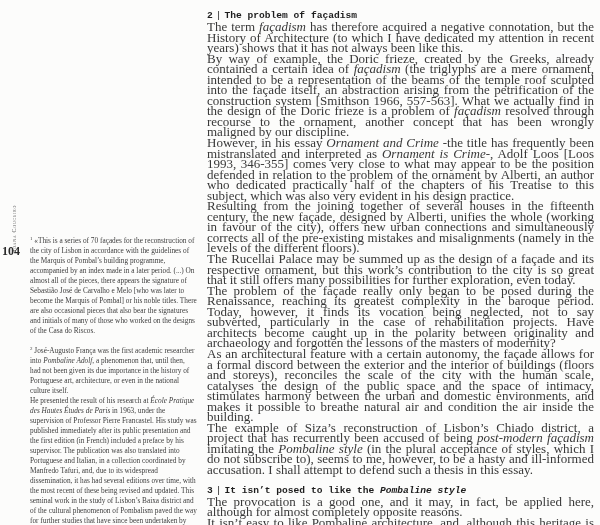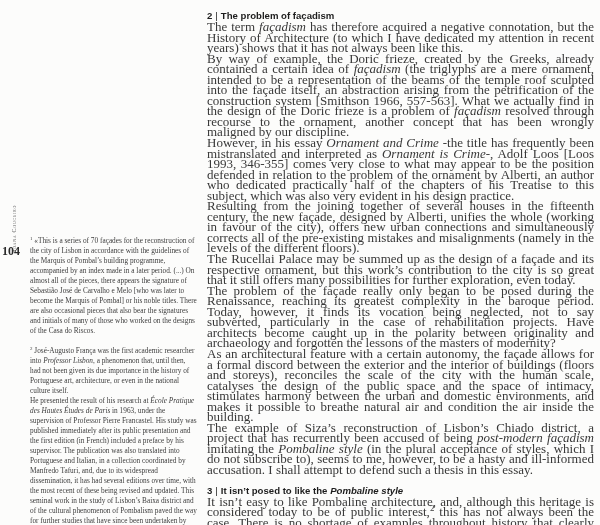--- a/index.html
+++ b/index.html
@@ -33,52 +33,53 @@
   .body-col {
     position:absolute; left:207px; top:10px; width:387px;
   }
   .body-col p {
     margin:0; padding:0;
     font-size:13px; line-height:10.55px;
     color:#383838; text-align:justify;
   }
   h2.sec {
     margin:0; padding:0;
-    font-family:Liberation Sans, sans-serif;
+    font-family:Liberation Mono, monospace;
     font-weight:bold; font-size:9.6px; line-height:12px;
     color:#1d1d1d;
   }
   h2.sec .pipe { font-weight:normal; padding:0 3px; color:#1d1d1d; }
   h2.h3-space { margin-top:9px; }
   sup { font-size:68%; vertical-align:super; line-height:0; }
 </style>
 </head>
 <body>
 
 <div class="page">
 
   <div class="vertical-author">Joana Couceiro</div>
   <div class="page-number">104</div>
 
   <aside class="footnotes">
     <p class="fn"><sup>1</sup><span> «This is a series of 70 façades for the reconstruction of the city of Lisbon in accordance with the guidelines of the Marquis of Pombal’s building programme, accompanied by an index made in a later period. (...) On almost all of the pieces, there appears the signature of Sebastião José de Carvalho e Melo [who was later to become the Marquis of Pombal] or his noble titles. There are also occasional pieces that also bear the signatures and initials of many of those who worked on the designs of the Casa do Riscos.</span></p>
-    <p class="fn fn-gap"><sup>2</sup><span> José-Augusto França was the first academic researcher into </span><span style="font-style: italic;">Professor Lisbon</span><span>, a phenomenon that, until then, had not been given its due importance in the history of Portuguese art, architecture, or even in the national culture itself.</span></p>
+    <p class="fn fn-gap"><sup>2</sup><span> José-Augusto França was the first academic researcher into </span><span style="font-style: italic;">Pombaline Adolf</span><span>, a phenomenon that, until then, had not been given its due importance in the history of Portuguese art, architecture, or even in the national culture itself.</span></p>
     <p class="fn"><span>He presented the result of his research at </span><span style="font-style: italic;">École Pratique des Hautes Études de Paris</span><span> in 1963, under the supervision of Professor Pierre Francastel. His study was published immediately after its public presentation and the first edition (in French) included a preface by his supervisor. The publication was also translated into Portuguese and Italian, in a collection coordinated by Manfredo Tafuri, and, due to its widespread dissemination, it has had several editions over time, with the most recent of these being revised and updated. This seminal work in the study of Lisbon’s Baixa district and of the cultural phenomenon of Pombalism paved the way for further studies that have since been undertaken by other authors. The importance of this continued research has also had the practical effect of legitimising the art and heritage of the </span></p>
   </aside>
 
   <main class="body-col">
     <h2 class="sec"><span>2</span><span class="pipe">|</span><span><span>The problem of façadism</span></span></h2>
 
     <p><span>The term </span><span style="font-style: italic;">façadism</span><span> has therefore acquired a negative connotation, but the History of Architecture (to which I have dedicated my attention in recent years) shows that it has not always been like this.</span></p>
     <p><span>By way of example, the Doric frieze, created by the Greeks, already contained a certain idea of </span><span style="font-style: italic;">façadism</span><span> (the triglyphs are a mere ornament, intended to be a representation of the beams of the temple roof sculpted into the façade itself, an abstraction arising from the petrification of the construction system [Smithson 1966, 557-563]. What we actually find in the design of the Doric frieze is a problem of </span><span style="font-style: italic;">façadism</span><span> resolved through recourse to the ornament, another concept that has been wrongly maligned by our discipline.</span></p>
     <p><span>However, in his essay </span><span style="font-style: italic;">Ornament and Crime</span><span> -the title has frequently been mistranslated and interpreted as </span><span style="font-style: italic;">Ornament is Crime</span><span>-, Adolf Loos [Loos 1993, 346-355] comes very close to what may appear to be the position defended in relation to the problem of the ornament by Alberti, an author who dedicated practically half of the chapters of his Treatise to this subject, which was also very evident in his design practice.</span></p>
     <p><span>Resulting from the joining together of several houses in the fifteenth century, the new façade, designed by Alberti, unifies the whole (working in favour of the city), offers new urban connections and simultaneously corrects all of the pre-existing mistakes and misalignments (namely in the levels of the different floors).</span></p>
     <p><span>The Rucellai Palace may be summed up as the design of a façade and its respective ornament, but this work’s contribution to the city is so great that it still offers many possibilities for further exploration, even today.</span></p>
     <p><span>The problem of the façade really only began to be posed during the Renaissance, reaching its greatest complexity in the baroque period. Today, however, it finds its vocation being neglected, not to say subverted, particularly in the case of rehabilitation projects. Have architects become caught up in the polarity between originality and archaeology and forgotten the lessons of the masters of modernity?</span></p>
     <p><span>As an architectural feature with a certain autonomy, the façade allows for a formal discord between the exterior and the interior of buildings (floors and storeys), reconciles the scale of the city with the human scale, catalyses the design of the public space and the space of intimacy, stimulates harmony between the urban and domestic environments, and makes it possible to breathe natural air and condition the air inside the building.</span></p>
     <p><span>The example of Siza’s reconstruction of Lisbon’s Chiado district, a project that has recurrently been accused of being </span><span style="font-style: italic;">post-modern façadism</span><span> imitating the </span><span style="font-style: italic;">Pombaline style</span><span> (in the plural acceptance of styles, which I do not subscribe to), seems to me, however, to be a hasty and ill-informed accusation. I shall attempt to defend such a thesis in this essay.</span></p>
 
     <h2 class="sec h3-space"><span>3</span><span class="pipe">|</span><span><span>It isn’t posed to like the </span><span style="font-style: italic;">Pombaline style</span></span></h2>
 
+    <p><span>The provocation is a good one, and it may, in fact, be applied here, although for almost completely opposite reasons.</span></p>
     <p><span>It isn’t easy to like Pombaline architecture, and, although this heritage is considered today to be of public interest,</span><sup>2</sup><span> this has not always been the case. There is no shortage of examples throughout history that clearly illustrate this feeling of displeasure and disappointment</span></p>
   </main>
 
 </div>
 
 </body></html>

